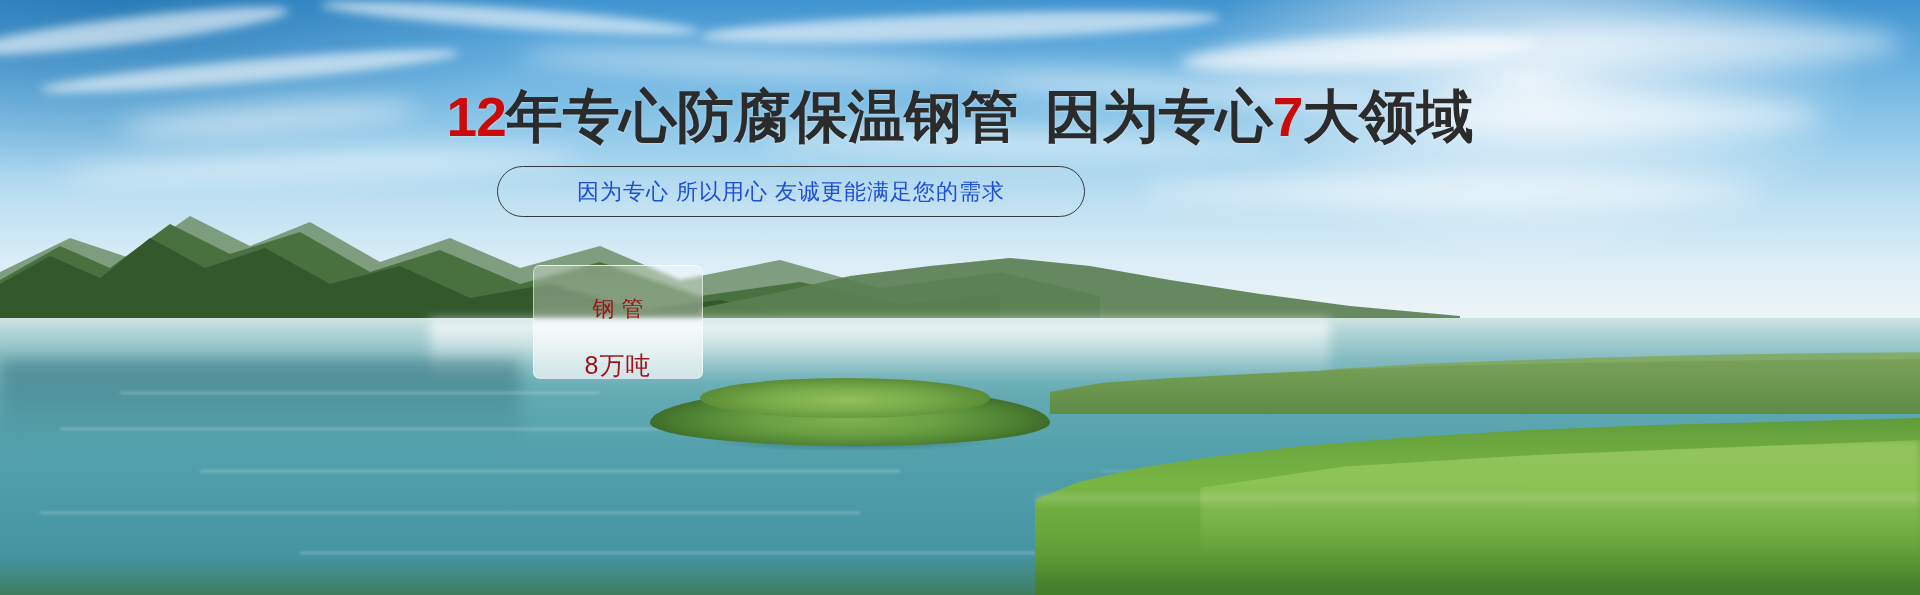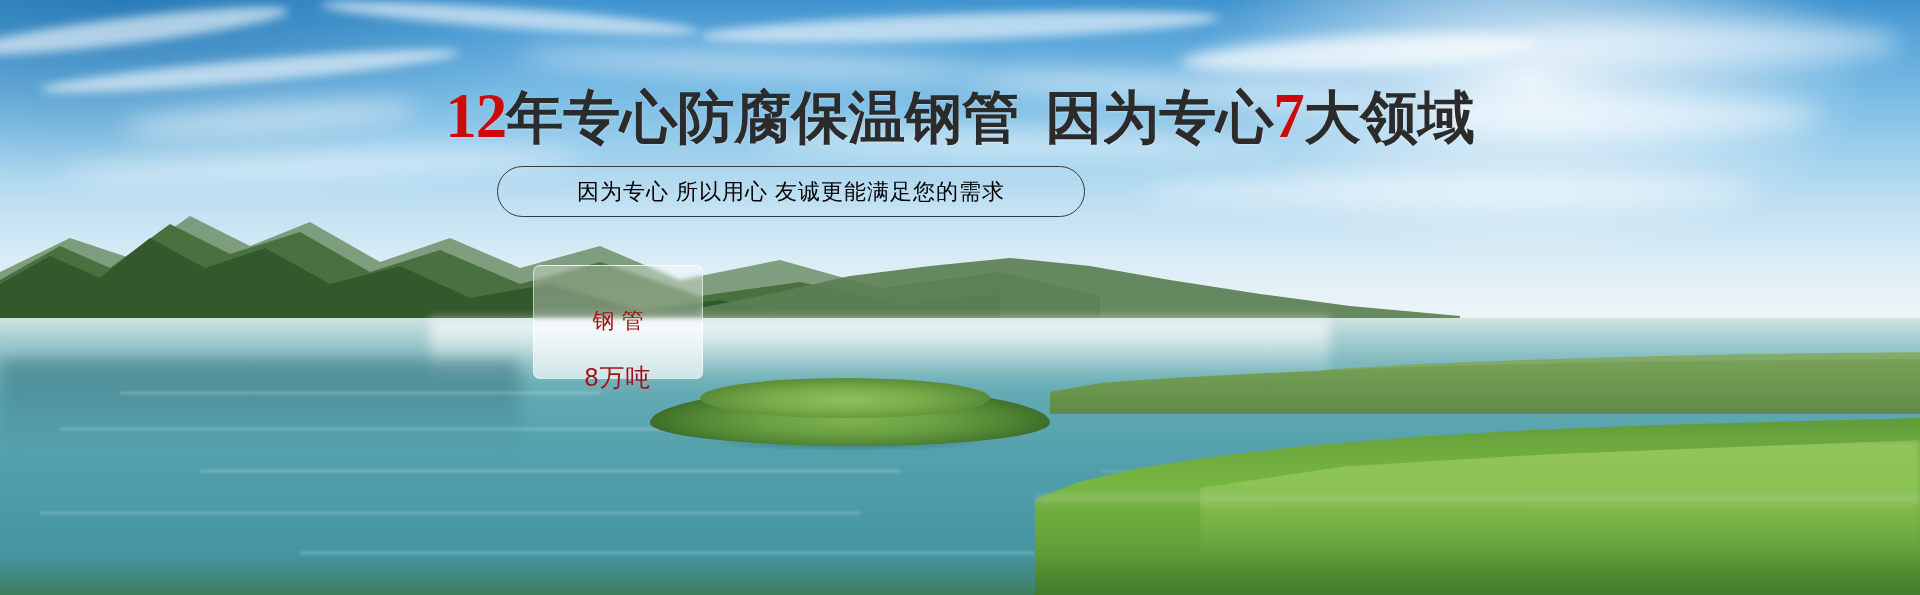--- a/index.html
+++ b/index.html
@@ -68,38 +68,38 @@
   
   .shore-l{position:absolute;left:0;top:316px;width:300px;height:40px;
     background:linear-gradient(to bottom,#3e6b3a,#335c31);
     clip-path:polygon(0% 20%,30% 34%,62% 48%,100% 62%,100% 100%,0% 100%);}
 
   
   .headline{position:absolute;left:0;top:86px;width:1920px;text-align:center;
     font-size:57px;line-height:60px;font-weight:bold;letter-spacing:0px;
     color:#2b2b2b;white-space:nowrap;
     text-shadow:0 1px 2px rgba(255,255,255,.35);}
-  .headline .num{color:#cc0a0a;font-size:63px;letter-spacing:-1px;font-family:Liberation Serif, serif;}
+  .headline .num{color:#cc0a0a;font-size:55px;letter-spacing:-1px;}
   .headline .gap{display:inline-block;width:26px;}
 
   
   .pill{position:absolute;left:497px;top:166px;width:586px;height:49px;
     border:1.6px solid #3a3a3a;border-radius:26px;
     display:flex;align-items:center;justify-content:center;
-    font-size:22px;color:#000000;letter-spacing:1px;white-space:nowrap;
+    font-size:22px;color:#1d4ed8;letter-spacing:1px;white-space:nowrap;
     background:rgba(255,255,255,.04);}
 
   
   .cards{position:absolute;left:533px;top:265px;width:520px;height:112px;display:flex;gap:8px;}
   .card{width:168px;height:112px;border-radius:7px;
     background:linear-gradient(to bottom,rgba(255,255,255,.30) 0%,rgba(255,255,255,.34) 46%,rgba(255,255,255,.60) 52%,rgba(255,255,255,.66) 100%);
     border:1px solid rgba(255,255,255,.55);
     display:flex;flex-direction:column;align-items:center;
     backdrop-filter:blur(2px);}
-  .card-label{margin-top:40px;font-size:22px;color:#9e1218;letter-spacing:7px;
+  .card-label{margin-top:28px;font-size:22px;color:#9e1218;letter-spacing:7px;
     text-indent:7px;font-weight:500;}
   .card-div{width:100%;height:1px;margin-top:12px;background:rgba(255,255,255,.75);}
   .card-value{margin-top:13px;font-size:25px;color:#9e1218;letter-spacing:1px;white-space:nowrap;}
   .card-value sup{font-size:14px;vertical-align:super;letter-spacing:0;}
 </style>
 </head>
 <body>
 
 <div class="banner">
 

